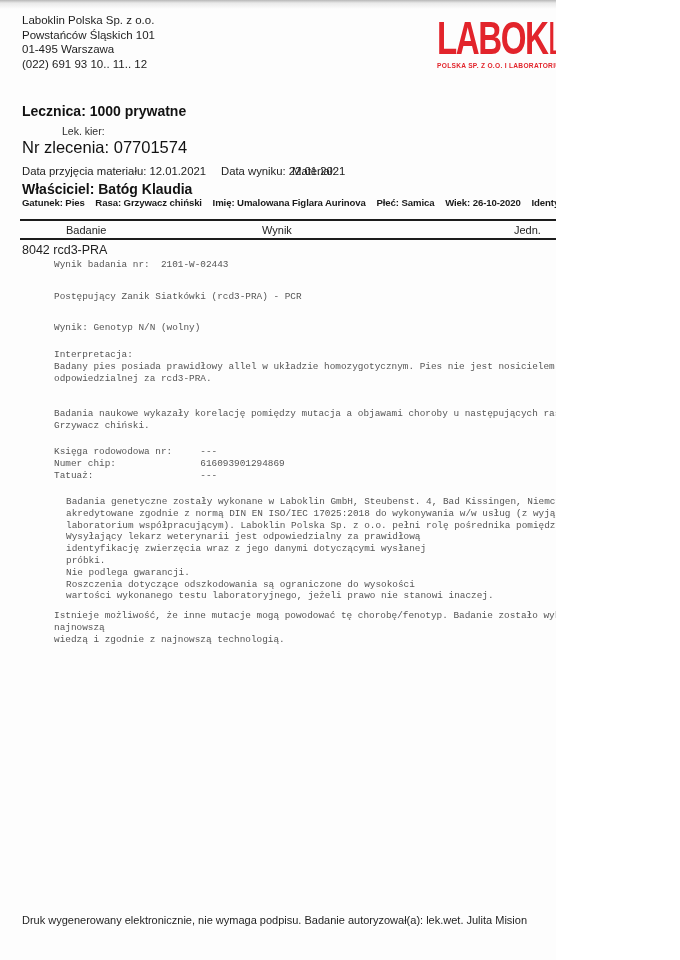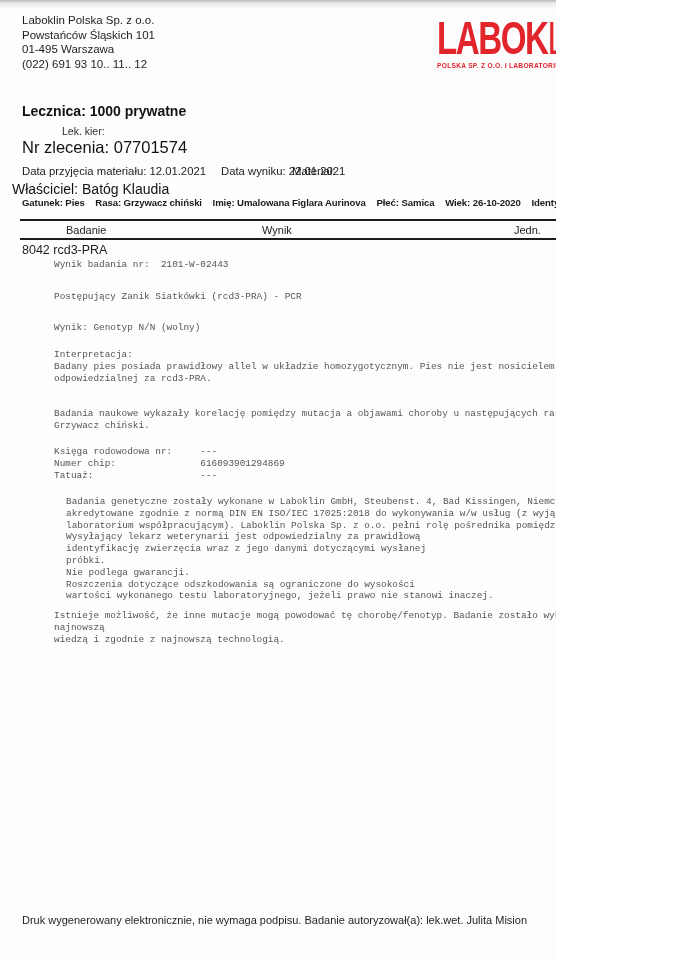--- a/index.html
+++ b/index.html
@@ -28,21 +28,21 @@
     color:#e2242b; white-space:nowrap;
   }
 
   
   .clinic   { left:22px; top:103px; font-size:14px;   font-weight:bold; color:#121212; }
   .lekkier  { left:22px; top:125px; font-size:10.5px; color:#2e2e2e;padding-left:40px; }
   .orderno  { left:22px; top:138px; font-size:16.5px; font-weight:normal; color:#121212; }
   .dates    { top:165px; left:0; width:680px; font-size:11.3px; color:#222; }
   .dates span { position:absolute; white-space:nowrap; }
   .d1 { left:22px; } .d2 { left:221px; } .d3 { left:292px; }
-  .owner    { left:12px; top:181px; font-size:14px; font-weight:normal; color:#121212; }
+  .owner    { left:22px; top:181px; font-size:14px; font-weight:bold; color:#121212; }
   .animal {
     left:22px; top:197px; width:650px; display:flex; justify-content:space-between;
     font-size:9.6px; letter-spacing:-0.1px; font-weight:bold; color:#1a1a1a; white-space:nowrap;
   }
 
   
   .rule-heavy { left:20px; top:219px; width:636px; height:2px;  background:#1c1c1c; }
   .rule-thin  { left:20px; top:238px; width:636px; height:1.5px; background:#1c1c1c; }
   .thead { top:224px; left:0; width:680px; font-size:11px; color:#222; }
   .thead span { position:absolute; white-space:nowrap;padding-left:44px; }

